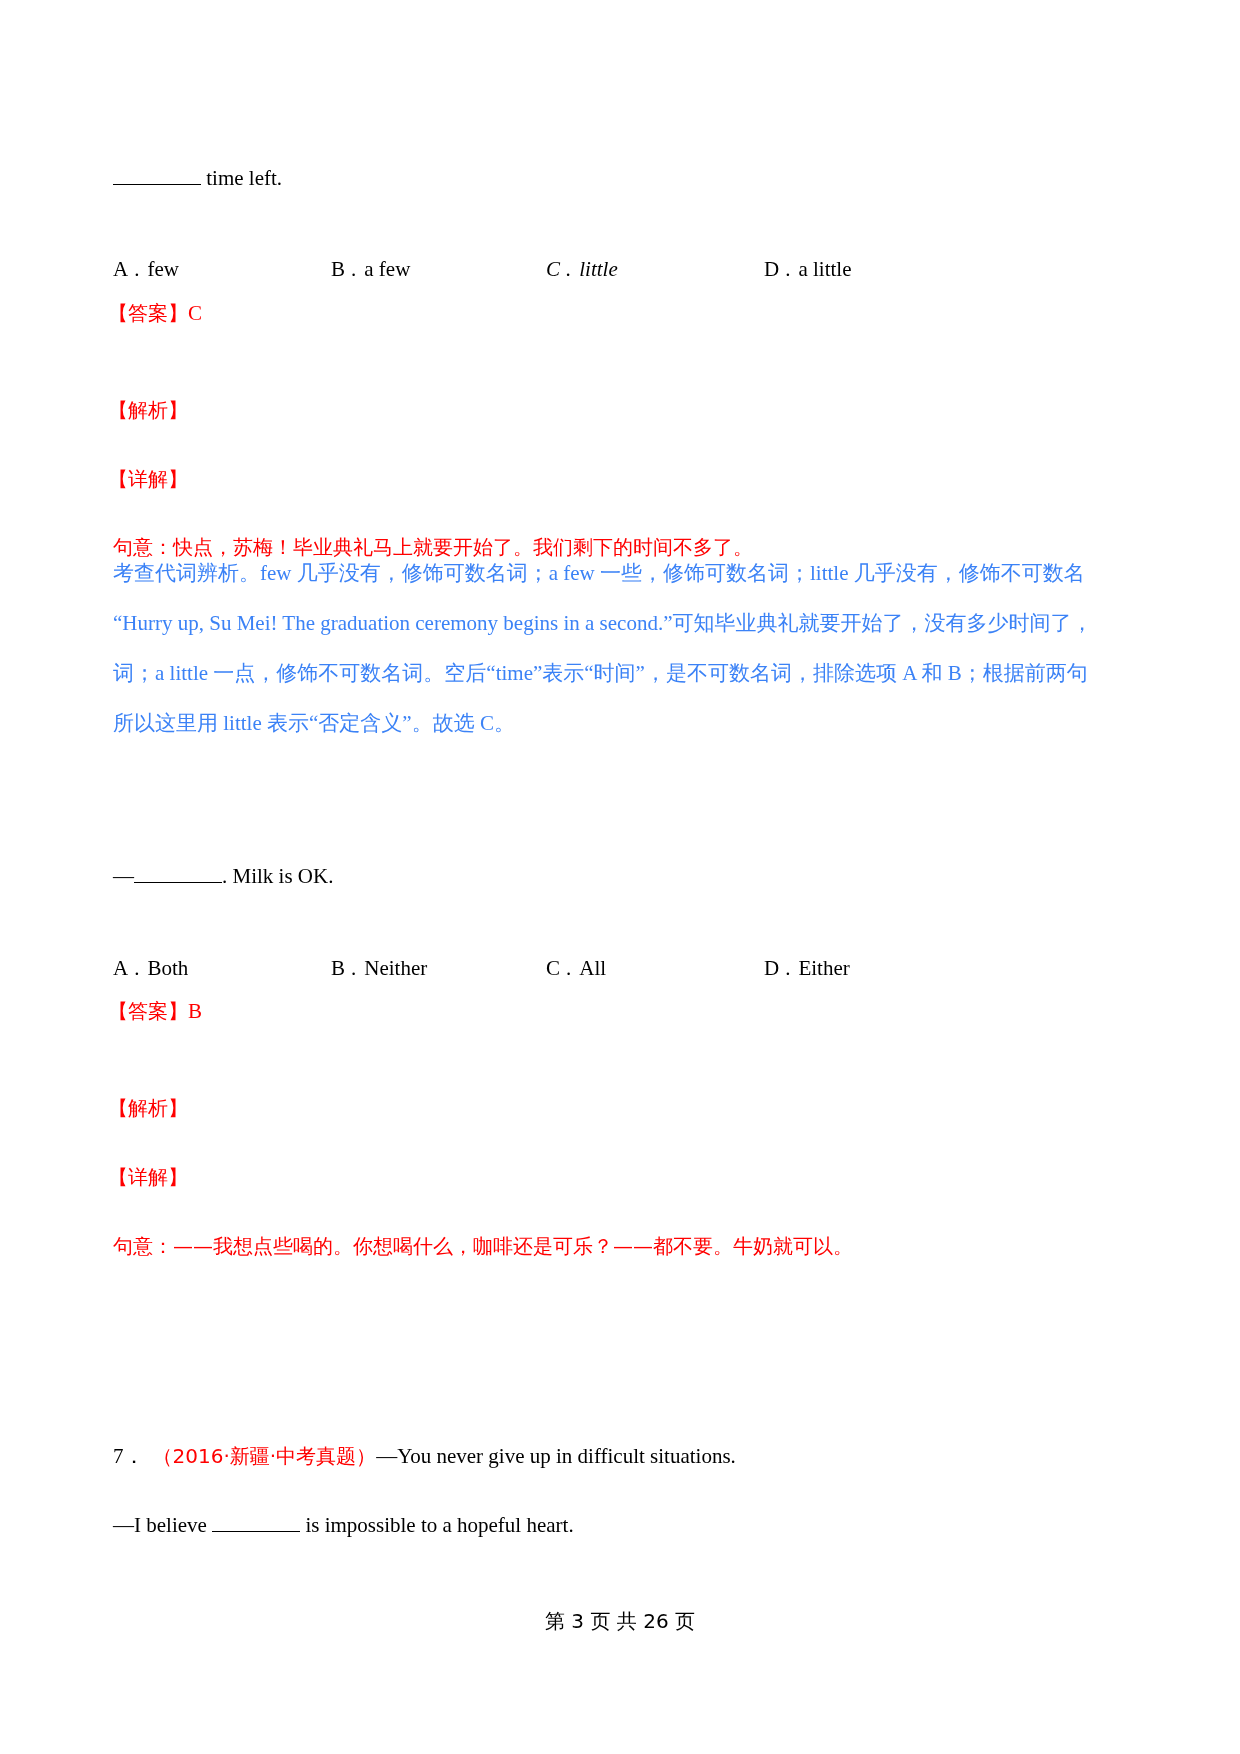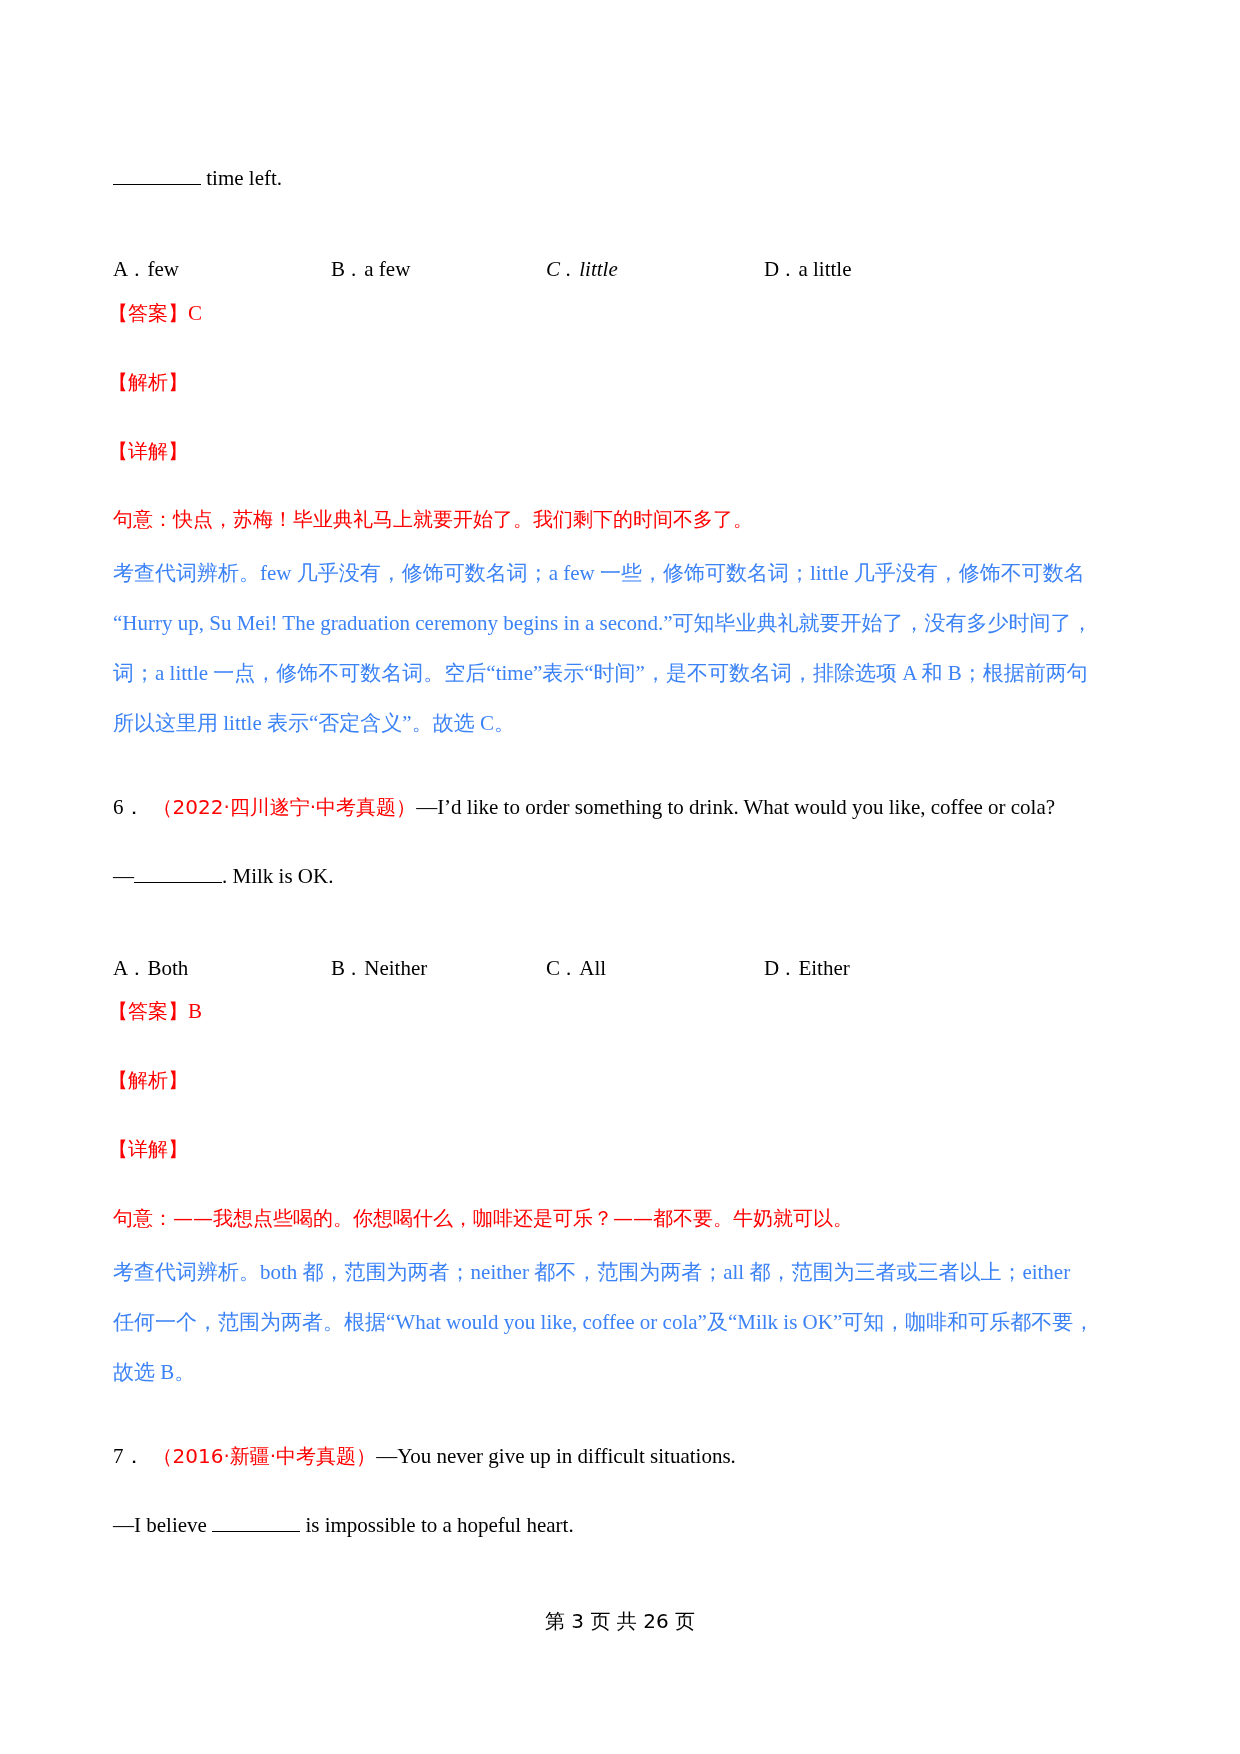--- a/index.html
+++ b/index.html
@@ -61,20 +61,21 @@
       color: #3b82f6;
     }
     .para .pline {
       display: block;
       height: 50px;
       white-space: nowrap;
     }
     .cjk {
       font-family: "DejaVu Sans", sans-serif;
       font-size: 20px;
+      margin-top: 28px;
     }
     .qnum { margin-right: 8px; }
     .footer {
       position: absolute;
       left: 0;
       width: 1240px;
       top: 1606px;
       text-align: center;
       font-family: "DejaVu Sans", sans-serif;
       font-size: 20px;
@@ -108,23 +109,20 @@
 
   <div class="line red cjk" style="top:504px;">句意：快点，苏梅！毕业典礼马上就要开始了。我们剩下的时间不多了。</div>
 
   <div class="para" style="top:548px;">
     <span class="pline">考查代词辨析。few 几乎没有，修饰可数名词；a few 一些，修饰可数名词；little 几乎没有，修饰不可数名</span>
     <span class="pline">“Hurry up, Su Mei! The graduation ceremony begins in a second.”可知毕业典礼就要开始了，没有多少时间了，</span>
     <span class="pline">词；a little 一点，修饰不可数名词。空后“time”表示“时间”，是不可数名词，排除选项 A 和 B；根据前两句</span>
     <span class="pline">所以这里用 little 表示“否定含义”。故选 C。</span>
   </div>
 
-  <div class="line black" style="top:792px;">
-    <span class="qnum">6．</span><span class="red cjk">（2022·四川遂宁·中考真题）</span><span>—I’d like to order something to drink. What would you like, coffee or cola?</span>
-  </div>
 
   <div class="line black" style="top:861px;">
     <span>—</span><span class="blank w88"></span><span>. Milk is OK.</span>
   </div>
 
   <div class="options black" style="top:929px;">
     <span class="opt" style="left:0px;"><span>A</span><span class="dot">.</span><span>Both</span></span>
     <span class="opt" style="left:218px;"><span>B</span><span class="dot">.</span><span>Neither</span></span>
     <span class="opt" style="left:433px;"><span>C</span><span class="dot">.</span><span>All</span></span>
     <span class="opt" style="left:651px;"><span>D</span><span class="dot">.</span><span>Either</span></span>
@@ -133,25 +131,20 @@
   <div class="line red" style="top:996px; left:108px;">
     <span class="cjk">【答案】</span><span>B</span>
   </div>
 
   <div class="line red cjk" style="top:1065px; left:108px;">【解析】</div>
 
   <div class="line red cjk" style="top:1134px; left:108px;">【详解】</div>
 
   <div class="line red cjk" style="top:1203px;">句意：——我想点些喝的。你想喝什么，咖啡还是可乐？——都不要。牛奶就可以。</div>
 
-  <div class="para" style="top:1247px;">
-    <span class="pline">考查代词辨析。both 都，范围为两者；neither 都不，范围为两者；all 都，范围为三者或三者以上；either</span>
-    <span class="pline">任何一个，范围为两者。根据“What would you like, coffee or cola”及“Milk is OK”可知，咖啡和可乐都不要，</span>
-    <span class="pline">故选 B。</span>
-  </div>
 
   <div class="line black" style="top:1441px;">
     <span class="qnum">7．</span><span class="red cjk">（2016·新疆·中考真题）</span><span>—You never give up in difficult situations.</span>
   </div>
 
   <div class="line black" style="top:1510px;">
     <span>—I believe </span><span class="blank w88"></span><span> is impossible to a hopeful heart.</span>
   </div>
 
   <div class="footer">第 3 页 共 26 页</div>

